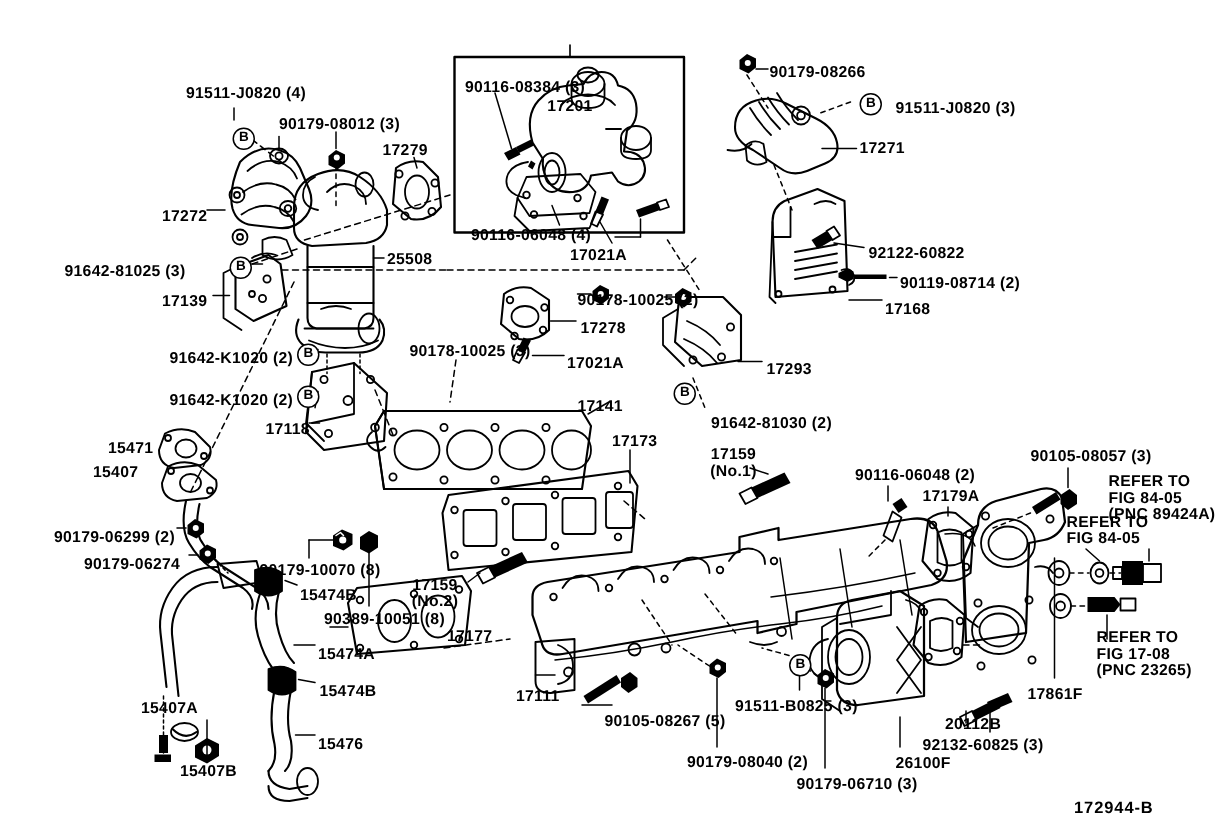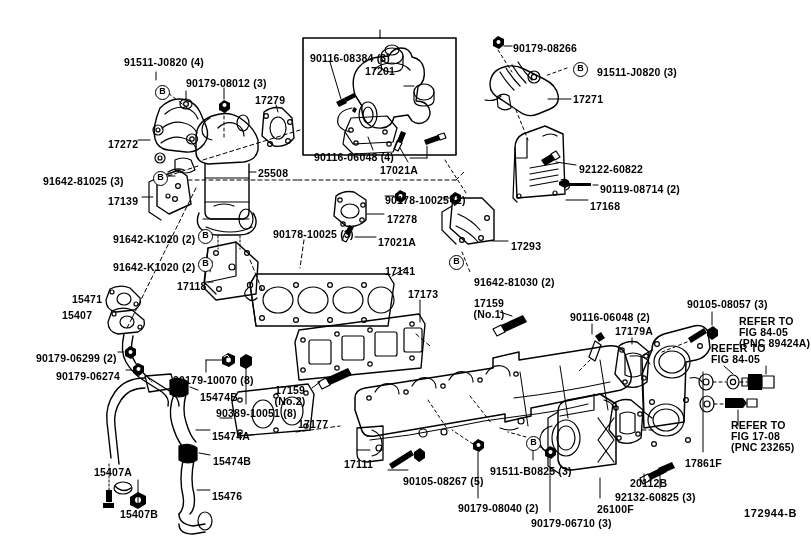--- a/index.html
+++ b/index.html
@@ -542,14 +542,14 @@
       <div class="bsym" style="left: 153px; top: 171px;">B</div>
       <div class="bsym" style="left: 198px; top: 229px;">B</div>
       <div class="bsym" style="left: 198px; top: 257px;">B</div>
       <div class="bsym" style="left: 573px; top: 62px;">B</div>
       <div class="bsym" style="left: 449px; top: 255px;">B</div>
       <div class="bsym" style="left: 526px; top: 436px;">B</div>
     </div>
 
   <div class="lbl ctr" style="left:358px;top:18px;width:44px;margin-top:48px;">17201</div>
 
-  <div class="lbl sheetid" style="left:716px;top:508px;margin-left:28px;">172944-B</div>
+  <div class="lbl sheetid" style="left:716px;top:534px;">172944-B</div>
 </div>
 
 </body></html>

